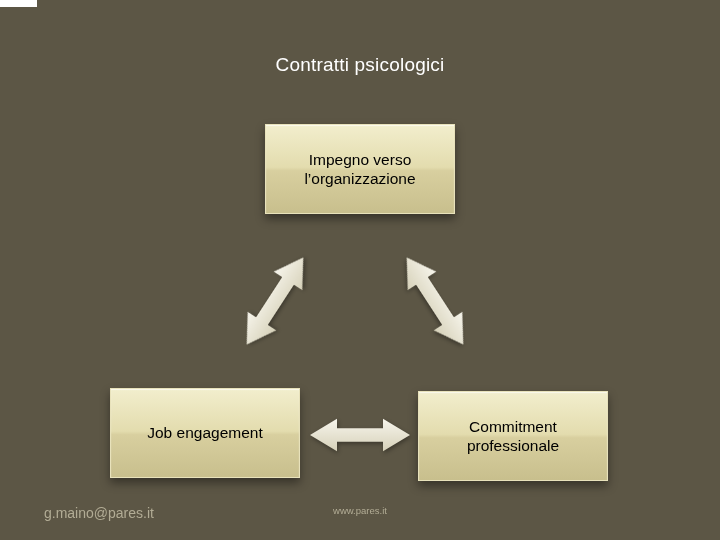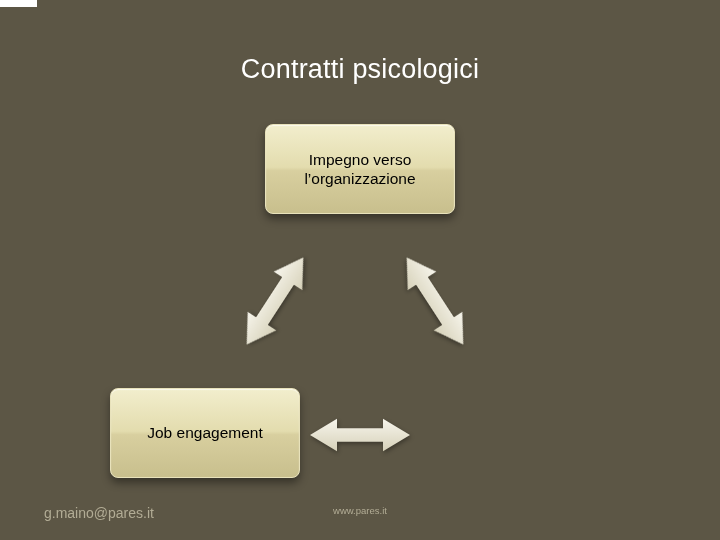--- a/index.html
+++ b/index.html
@@ -30,31 +30,31 @@
     width: 37px; height: 7px;
     background: #ffffff;
   }
   .title {
     position: absolute;
     top: 54px;
     left: 0;
     width: 100%;
     text-align: center;
     color: var(--title-text);
-    font-size: 27px;
+    font-size: 19px;
     font-weight: 400;
     letter-spacing: 0.2px;
   }
   .node {
     position: absolute;
     width: 190px;
     height: 90px;
     box-sizing: border-box;
     padding: 0 18px;
-    border-radius: 8px;
+    border-radius: 0;
     border: 1px solid var(--node-border);
     background: linear-gradient(to bottom,
       var(--node-fill-top) 0%,
       var(--node-fill-mid) 48%,
       #d8cf9f 52%,
       var(--node-fill-bottom) 100%);
     box-shadow: 0 5px 9px rgba(0,0,0,0.40), inset 0 1px 1px rgba(255,255,255,0.65);
     display: flex;
     align-items: center;
     justify-content: center;
@@ -100,20 +100,23 @@
   <div class="title">Contratti psicologici</div>
 
   <div class="node node-top">
     <span>Impegno verso l’organizzazione</span>
   </div>
 
   <div class="node node-left">
     <span>Job engagement</span>
   </div>
 
+  <div class="node node-right">
+    <span>Commitment professionale</span>
+  </div>
 
   <svg class="arrow arrow-left-diag" viewBox="0 0 100 40" preserveAspectRatio="none">
     <defs>
       <linearGradient id="arrowGrad1" x1="0" y1="0" x2="0" y2="1">
         <stop offset="0" stop-color="#f7f5ec"></stop>
         <stop offset="1" stop-color="#d6d1b9"></stop>
       </linearGradient>
     </defs>
     <polygon points="0,20 27,3 27,13 73,13 73,3 100,20 73,37 73,27 27,27 27,37" fill="url(#arrowGrad1)"></polygon>
   </svg>

